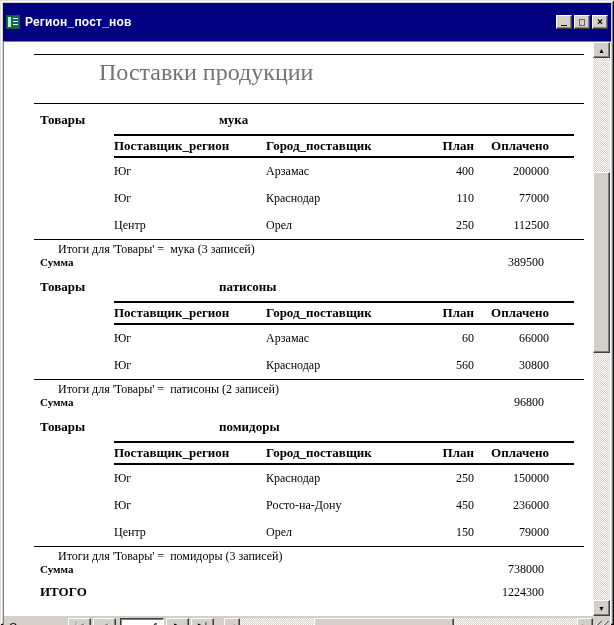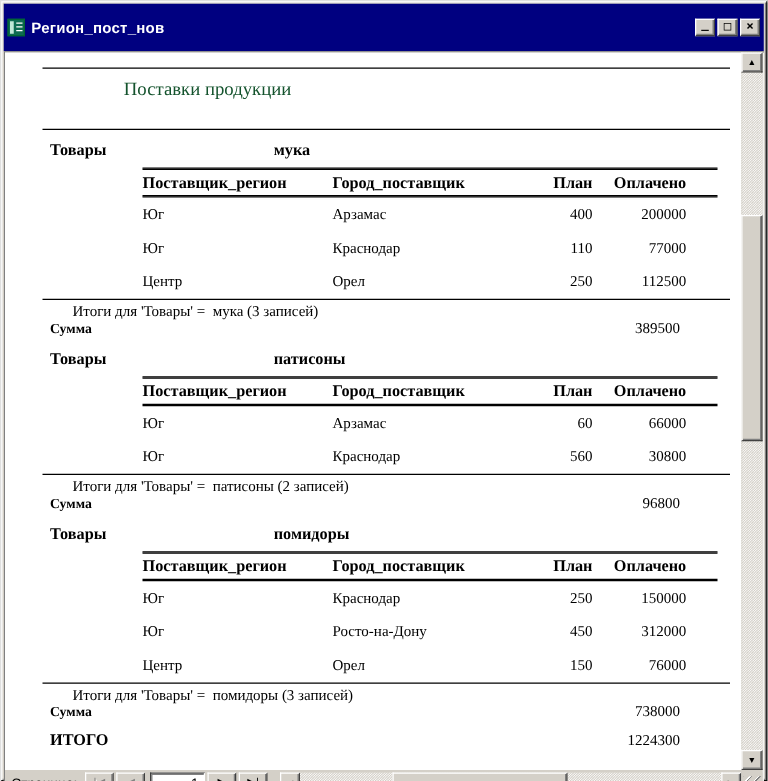--- a/index.html
+++ b/index.html
@@ -46,21 +46,21 @@
     height:597px; background:#d4d0c8; position:relative;
     box-shadow: inset 1px 1px 0 #808080, inset -1px -1px 0 #fff;
     padding:1px;
   }
   .content-row { display:flex; height:574px; }
   .page { flex:1 1 auto; background:#fff; overflow:hidden; position:relative;
           font-family:"Liberation Serif","DejaVu Serif",serif; color:#000; }
 
   
   .rule-full { margin-left:30px; width:550px; border-top:1px solid #000; }
-  .report-title { margin:4px 0 0 95px; font-size:15px; color:#14532d; line-height:26px; }
+  .report-title { margin:4px 0 0 95px; font-size:24px; color:#737373; line-height:26px; }
   .rule2 { margin-top:18px; }
   .group-head { display:flex; margin:8px 0 4px 36px; height:18px; align-items:baseline;gap:45px; }
   .g-label { font-weight:bold; font-size:13px; width:134px; }
   .g-value { font-size:13px;font-weight:bold; }
   .tbl { margin-left:110px; width:460px; }
   .dbl { height:2px; border-top:1px solid #000; border-bottom:1px solid #000; }
   .trow { display:flex; align-items:center; }
   .thead { height:20px; font-weight:bold; font-size:13px; }
   .drow { height:27px; font-size:12px; }
   .c1 { width:152px; }
@@ -249,27 +249,27 @@
             <div class="trow drow">
               <span class="c1">Юг</span>
               <span class="c2">Краснодар</span>
               <span class="c3">250</span>
               <span class="c4">150000</span>
             </div>
             <div class="trow drow">
               <span class="c1">Юг</span>
               <span class="c2">Росто-на-Дону</span>
               <span class="c3">450</span>
-              <span class="c4">312000</span>
+              <span class="c4">236000</span>
             </div>
             <div class="trow drow">
               <span class="c1">Центр</span>
               <span class="c2">Орел</span>
               <span class="c3">150</span>
-              <span class="c4">76000</span>
+              <span class="c4">79000</span>
             </div>
           </div>
           <div class="rule-full"></div>
           <div class="itogi">Итоги для 'Товары' =  помидоры (3 записей)</div>
           <div class="sum-row">
             <span class="sum-label">Сумма</span>
             <span class="sum-value">738000</span>
           </div>
         </div>
 

